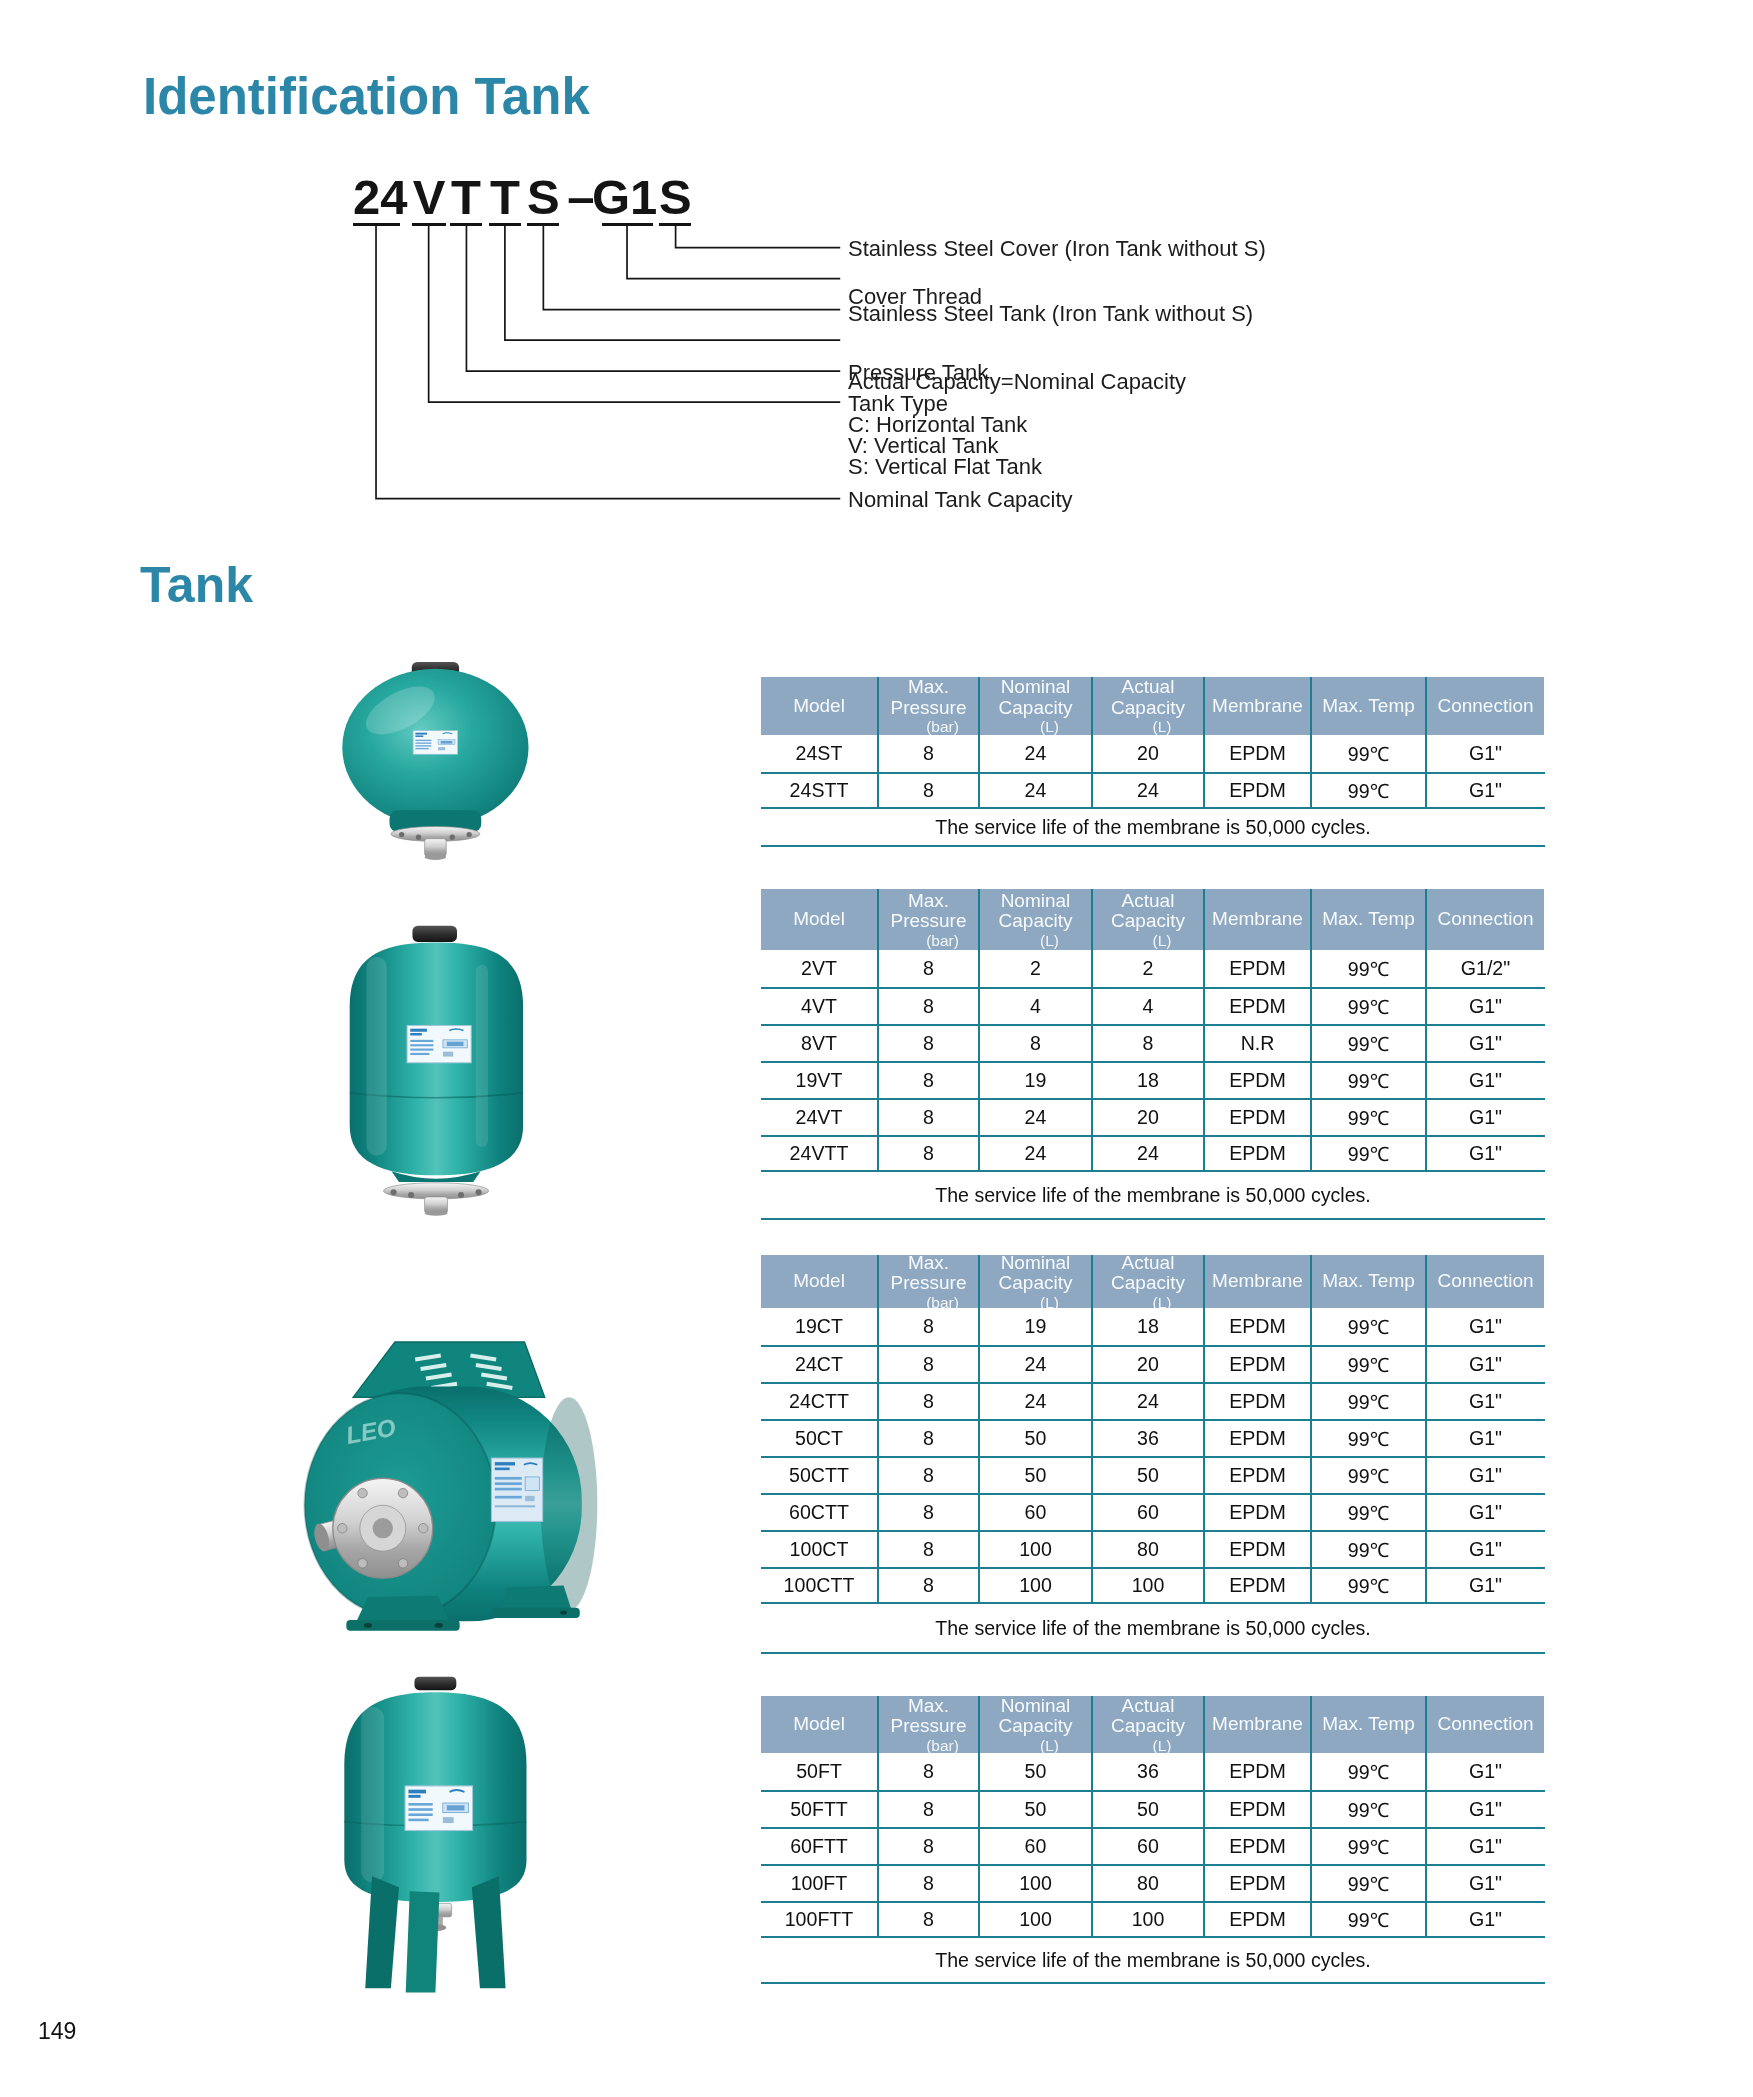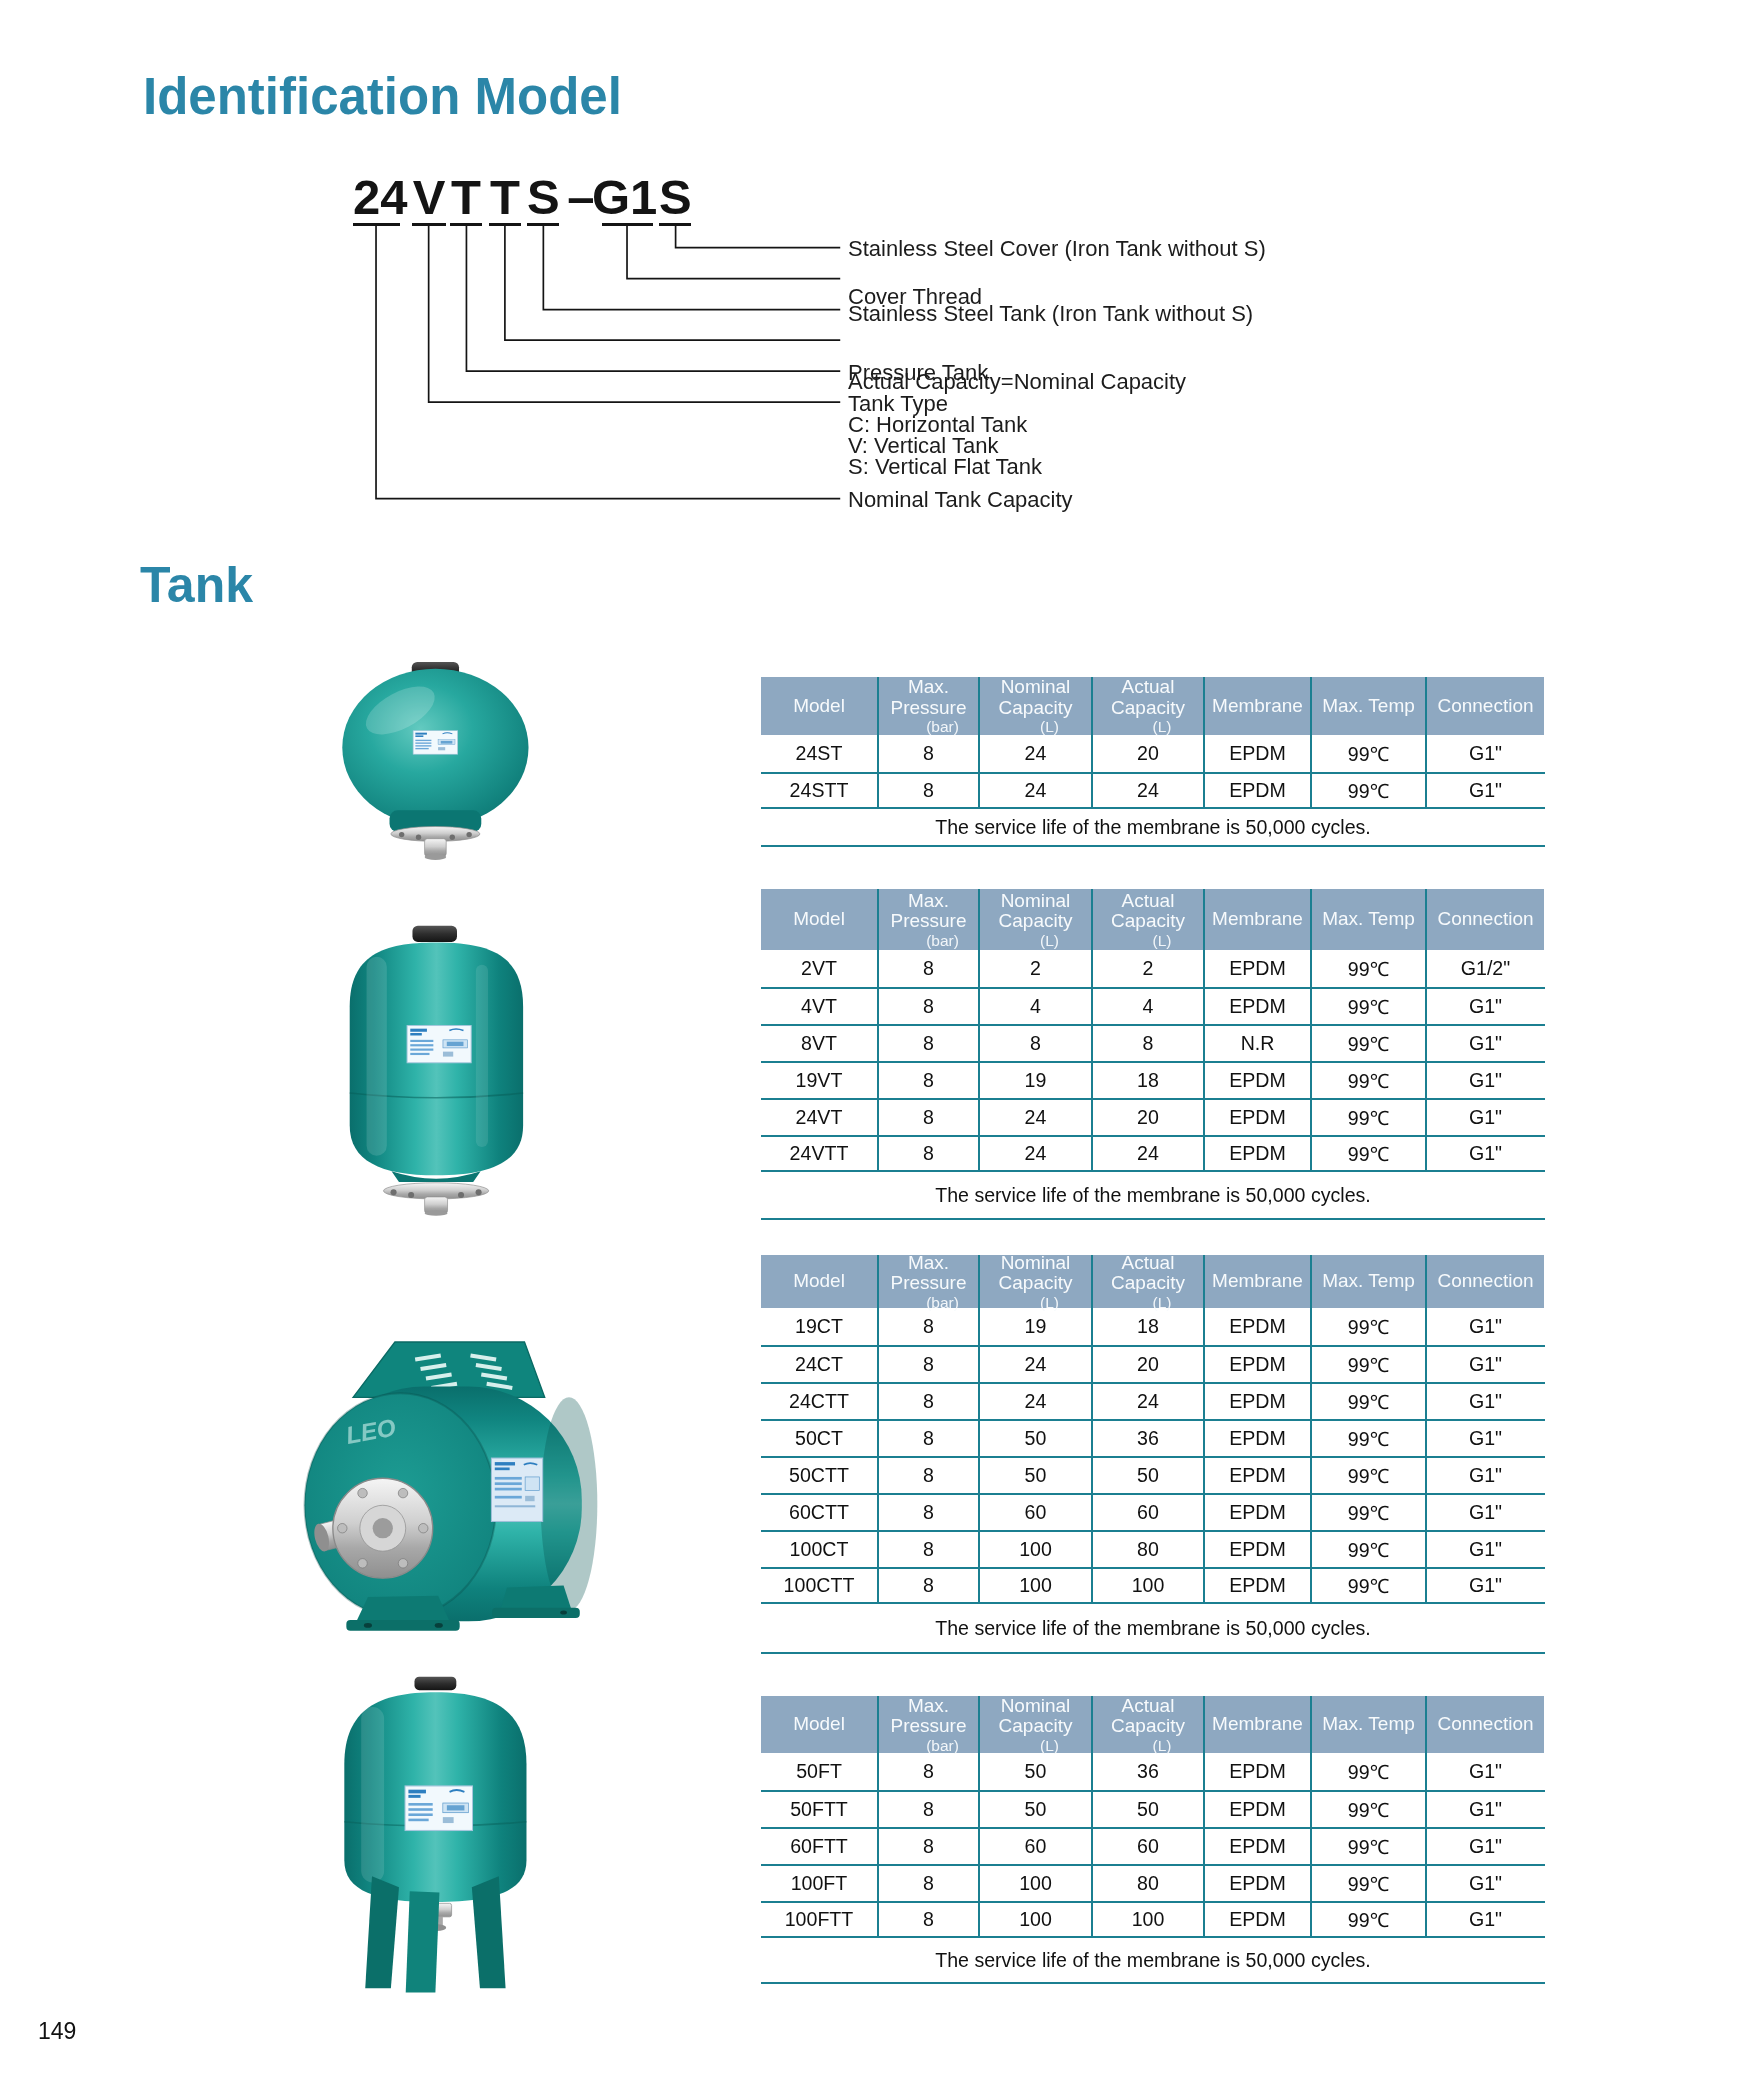--- a/index.html
+++ b/index.html
@@ -279,21 +279,21 @@
       <path d="M56,296 L46,462 L84,462 L96,312 Z" fill="#0b6f69"></path>
       <path d="M244,296 L254,462 L216,462 L204,312 Z" fill="#0b6f69"></path>
       <rect x="130" y="336" width="44" height="20" rx="3" fill="url(#steelG)" stroke="#888888"></rect>
       <rect x="143" y="356" width="18" height="14" fill="#a8a8a8"></rect>
       <ellipse cx="152" cy="372" rx="14" ry="5" fill="#909090"></ellipse>
       <path d="M112,318 L106,468 L150,468 L156,320 Z" fill="#10837b"></path>
       <use href="#sticker" transform="translate(105,162) scale(1.0,1.1)"></use>
     </g>
   </svg>
 
-  <h1 class="section-title" id="id-title">Identification Model</h1>
+  <h1 class="section-title" id="id-title">Identification Tank</h1>
   <h1 class="section-title" id="tank-title">Tank</h1>
 
   <span class="code-seg" style="left:353px;width:47px;">24</span>
   <span class="code-seg" style="left:412px;width:34px;">V</span>
   <span class="code-seg" style="left:450px;width:32px;">T</span>
   <span class="code-seg" style="left:489px;width:32px;">T</span>
   <span class="code-seg" style="left:527px;width:32px;">S</span>
   <span class="code-seg" style="left:564px;width:34px;">–</span>
   <span class="code-seg" style="left:592px;width:51px;">G1</span>
   <span class="code-seg" style="left:659px;width:32px;">S</span>

